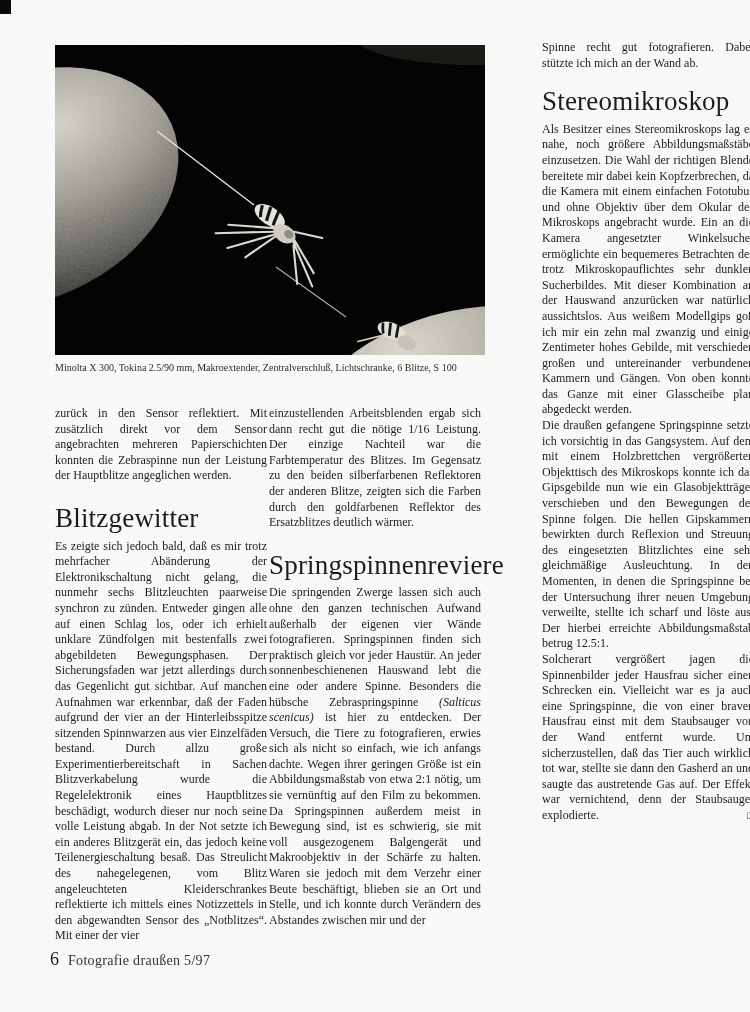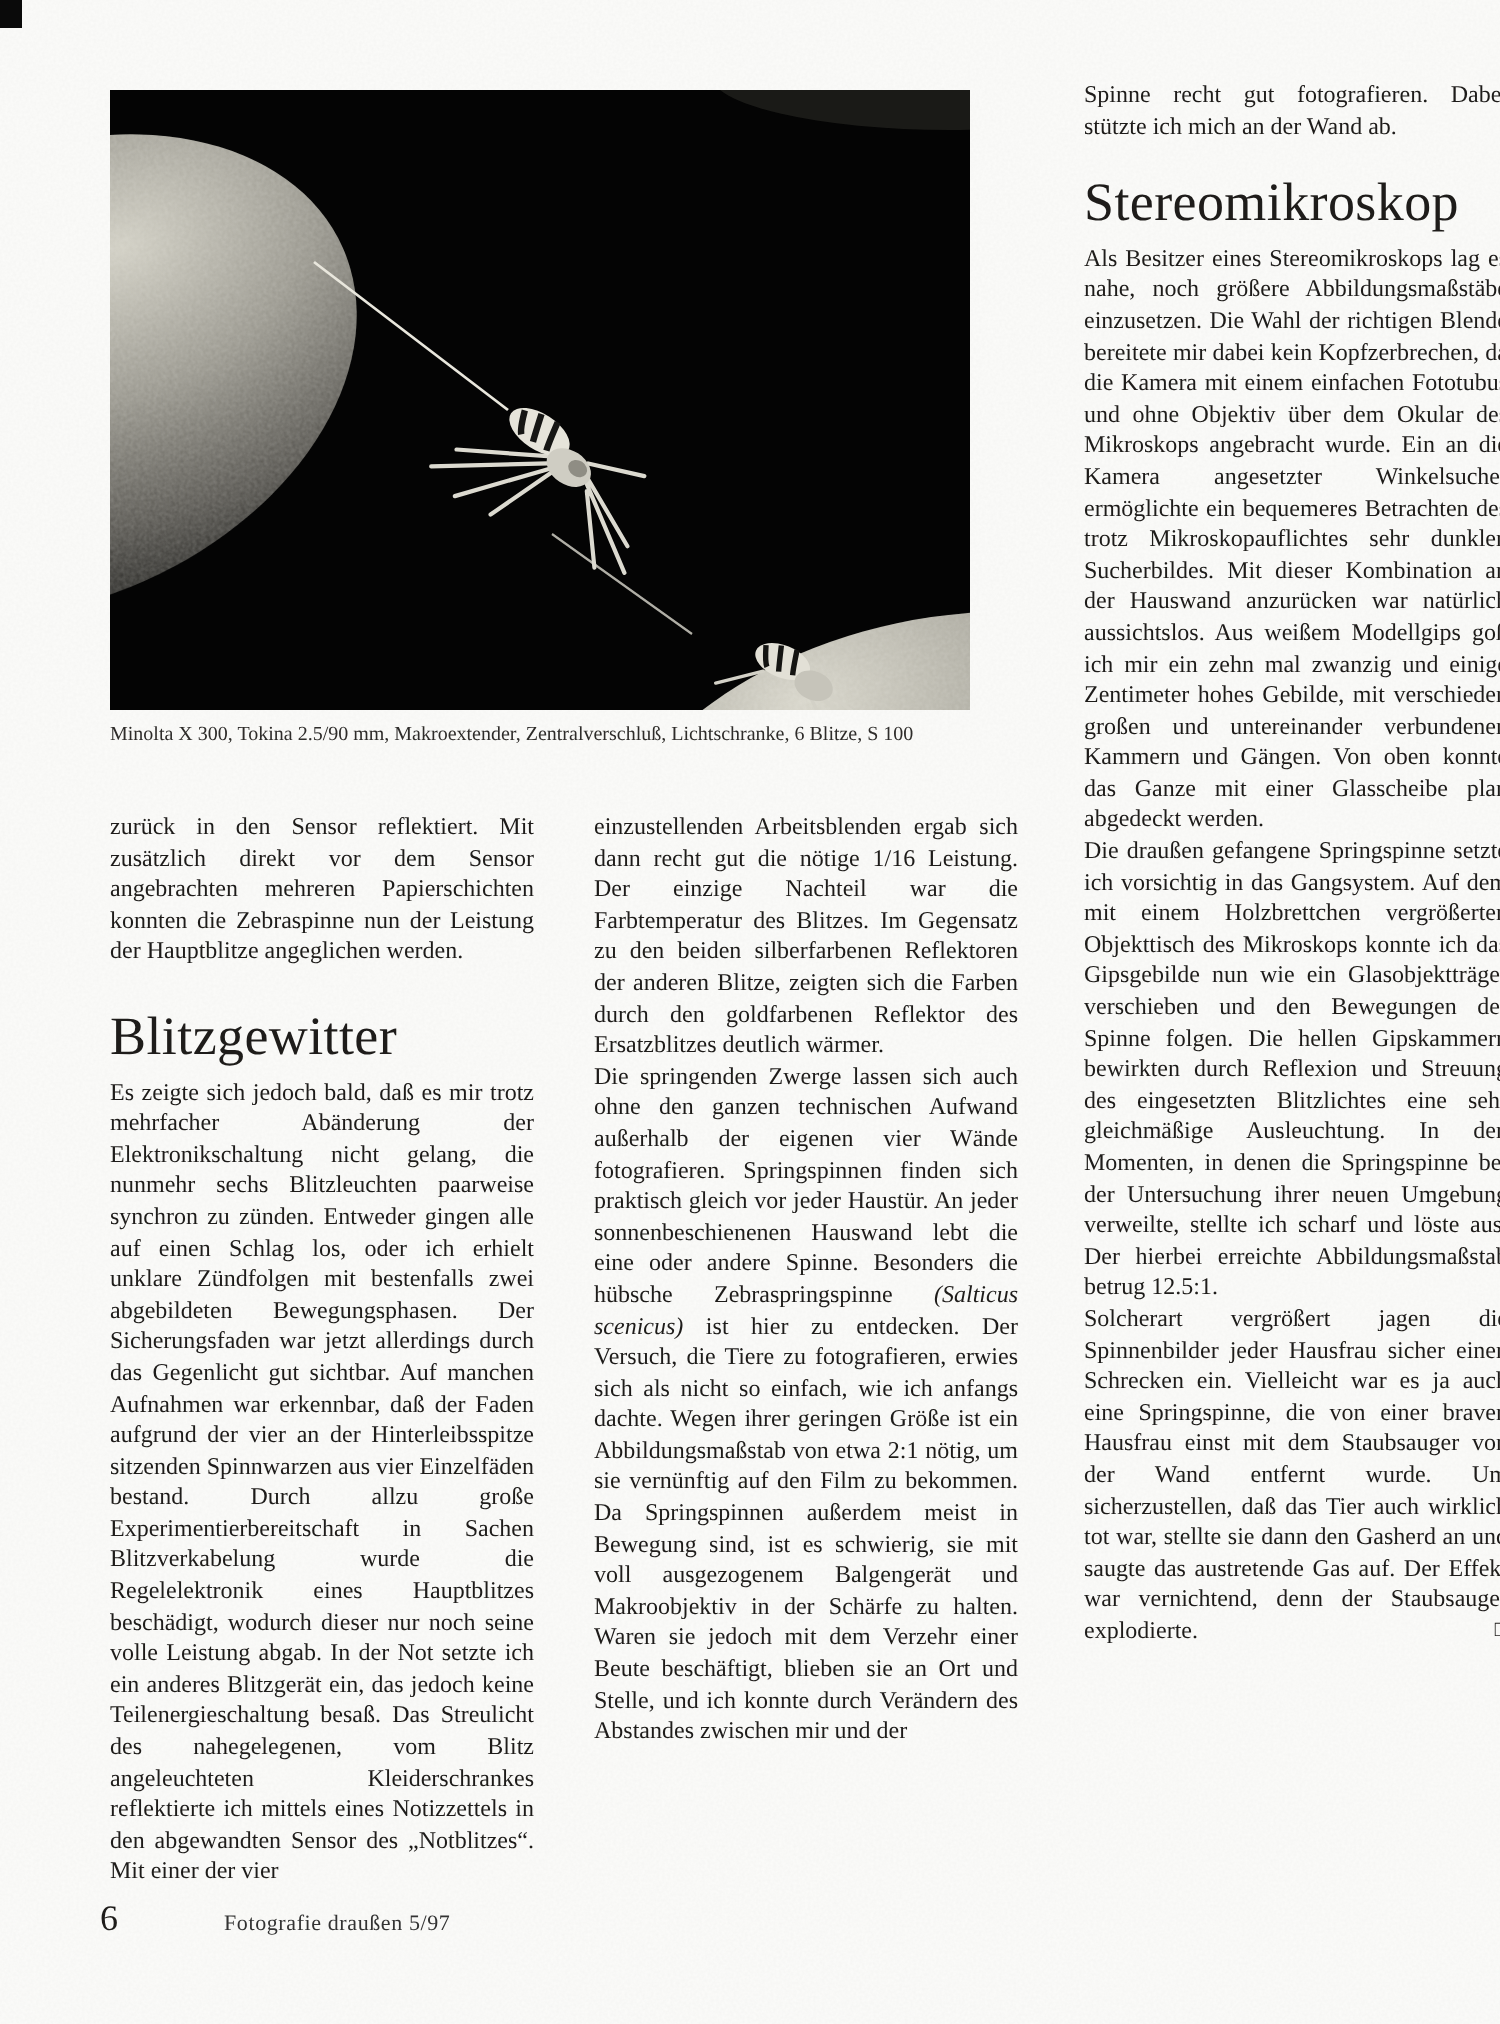--- a/index.html
+++ b/index.html
@@ -13,27 +13,27 @@
   .photo{position:absolute;left:55px;top:45px;width:430px;height:310px;background:#000;}
   .photo svg{display:block;width:430px;height:310px;}
   .caption{position:absolute;left:55px;top:362px;width:434px;line-height:12.5px;}
   .caption .l1{font-size:10px;font-weight:bold;}
   .caption .l1 .it{font-style:italic;}
   .caption .l2{font-size:10px;color:#2e2c2a;}
   .col{position:absolute;width:212px;font-size:12px;line-height:15.6px;text-align:justify;hyphens:auto;-webkit-hyphens:auto;}
   .col p{margin:0;}
   .col h2{font-size:27px;font-weight:normal;margin:27px 0 12px 0;letter-spacing:.2px;text-align:left;}
   .col1{left:55px;top:406px;}
-  .col2{left:297px;top:406px;}
+  .col2{left:269px;top:406px;}
   .col3{left:542px;top:40px;}
   .col3 h2{margin-top:23px;}
   .endline{text-align:right;margin-top:-15.6px !important;font-size:11px;}
   .footer{position:absolute;left:50px;top:949px;display:flex;align-items:baseline;gap:9px;}
   .footer .pagenum{font-size:18px;}
-  .footer .journal{font-size:11px;letter-spacing:.3px;color:#333;margin-left:44px;}
+  .footer .journal{font-size:14px;letter-spacing:.3px;color:#333;}
 </style>
 </head>
 <body>
 
 <div class="page">
 
   <svg class="paper-noise" xmlns="http://www.w3.org/2000/svg">
     <filter id="pn">
         <feTurbulence type="fractalNoise" baseFrequency="0.7" numOctaves="2"></feTurbulence>
       <feColorMatrix type="matrix" values="0 0 0 0 0.2 0 0 0 0 0.2 0 0 0 0 0.2 0 0 0 1 0"></feColorMatrix>
@@ -107,20 +107,21 @@
   </div>
 
   <div class="col col1">
     <p>zurück in den Sensor reflektiert. Mit zusätzlich direkt vor dem Sensor angebrachten mehreren Papierschichten konnten die Zebraspinne nun der Leistung der Hauptblitze angeglichen werden.</p>
     <h2>Blitzgewitter</h2>
     <p>Es zeigte sich jedoch bald, daß es mir trotz mehrfacher Abänderung der Elektronikschaltung nicht gelang, die nunmehr sechs Blitzleuchten paarweise synchron zu zünden. Entweder gingen alle auf einen Schlag los, oder ich erhielt unklare Zündfolgen mit bestenfalls zwei abgebildeten Bewegungsphasen. Der Sicherungsfaden war jetzt allerdings durch das Gegenlicht gut sichtbar. Auf manchen Aufnahmen war erkennbar, daß der Faden aufgrund der vier an der Hinterleibsspitze sitzenden Spinnwarzen aus vier Einzelfäden bestand. Durch allzu große Experimentierbereitschaft in Sachen Blitzverkabelung wurde die Regelelektronik eines Hauptblitzes beschädigt, wodurch dieser nur noch seine volle Leistung abgab. In der Not setzte ich ein anderes Blitzgerät ein, das jedoch keine Teilenergieschaltung besaß. Das Streulicht des nahegelegenen, vom Blitz angeleuchteten Kleiderschrankes reflektierte ich mittels eines Notizzettels in den abgewandten Sensor des „Notblitzes“. Mit einer der vier</p>
   </div>
 
   <div class="col col2">
     <p>einzustellenden Arbeitsblenden ergab sich dann recht gut die nötige 1/16 Leistung. Der einzige Nachteil war die Farbtemperatur des Blitzes. Im Gegensatz zu den beiden silberfarbenen Reflektoren der anderen Blitze, zeigten sich die Farben durch den goldfarbenen Reflektor des Ersatzblitzes deutlich wärmer.</p>
+    <h2>Springspinnenreviere</h2>
     <p><span>Die springenden Zwerge lassen sich auch ohne den ganzen technischen Aufwand außerhalb der eigenen vier Wände fotografieren. Springspinnen finden sich praktisch gleich vor jeder Haustür. An jeder sonnenbeschienenen Hauswand lebt die eine oder andere Spinne. Besonders die hübsche Zebraspringspinne </span><span class="it" style="font-style:italic">(Salticus scenicus)</span><span> ist hier zu entdecken. Der Versuch, die Tiere zu fotografieren, erwies sich als nicht so einfach, wie ich anfangs dachte. Wegen ihrer geringen Größe ist ein Abbildungsmaßstab von etwa 2:1 nötig, um sie vernünftig auf den Film zu bekommen. Da Springspinnen außerdem meist in Bewegung sind, ist es schwierig, sie mit voll ausgezogenem Balgengerät und Makroobjektiv in der Schärfe zu halten. Waren sie jedoch mit dem Verzehr einer Beute beschäftigt, blieben sie an Ort und Stelle, und ich konnte durch Verändern des Abstandes zwischen mir und der</span></p>
   </div>
 
   <div class="col col3">
     <p>Spinne recht gut fotografieren. Dabei stützte ich mich an der Wand ab.</p>
     <h2>Stereomikroskop</h2>
     <p>Als Besitzer eines Stereomikroskops lag es nahe, noch größere Abbildungsmaßstäbe einzusetzen. Die Wahl der richtigen Blende bereitete mir dabei kein Kopfzerbrechen, da die Kamera mit einem einfachen Fototubus und ohne Objektiv über dem Okular des Mikroskops angebracht wurde. Ein an die Kamera angesetzter Winkelsucher ermöglichte ein bequemeres Betrachten des trotz Mikroskopauflichtes sehr dunklen Sucherbildes. Mit dieser Kombination an der Hauswand anzurücken war natürlich aussichtslos. Aus weißem Modellgips goß ich mir ein zehn mal zwanzig und einige Zentimeter hohes Gebilde, mit verschieden großen und untereinander verbundenen Kammern und Gängen. Von oben konnte das Ganze mit einer Glasscheibe plan abgedeckt werden.</p>
     <p>Die draußen gefangene Springspinne setzte ich vorsichtig in das Gangsystem. Auf dem mit einem Holzbrettchen vergrößerten Objekttisch des Mikroskops konnte ich das Gipsgebilde nun wie ein Glasobjektträger verschieben und den Bewegungen der Spinne folgen. Die hellen Gipskammern bewirkten durch Reflexion und Streuung des eingesetzten Blitzlichtes eine sehr gleichmäßige Ausleuchtung. In den Momenten, in denen die Springspinne bei der Untersuchung ihrer neuen Umgebung verweilte, stellte ich scharf und löste aus. Der hierbei erreichte Abbildungsmaßstab betrug 12.5:1.</p>
     <p>Solcherart vergrößert jagen die Spinnenbilder jeder Hausfrau sicher einen Schrecken ein. Vielleicht war es ja auch eine Springspinne, die von einer braven Hausfrau einst mit dem Staubsauger von der Wand entfernt wurde. Um sicherzustellen, daß das Tier auch wirklich tot war, stellte sie dann den Gasherd an und saugte das austretende Gas auf. Der Effekt war vernichtend, denn der Staubsauger explodierte.</p>
     <p class="endline"><span>□</span></p>

